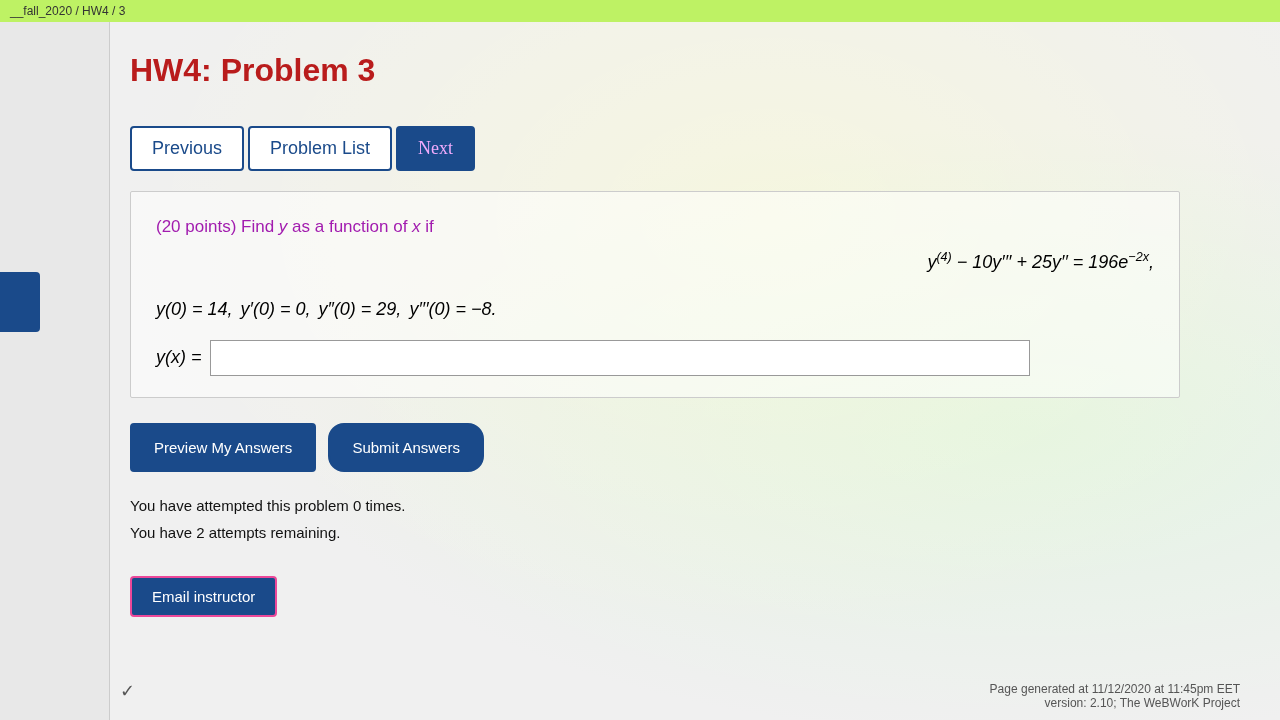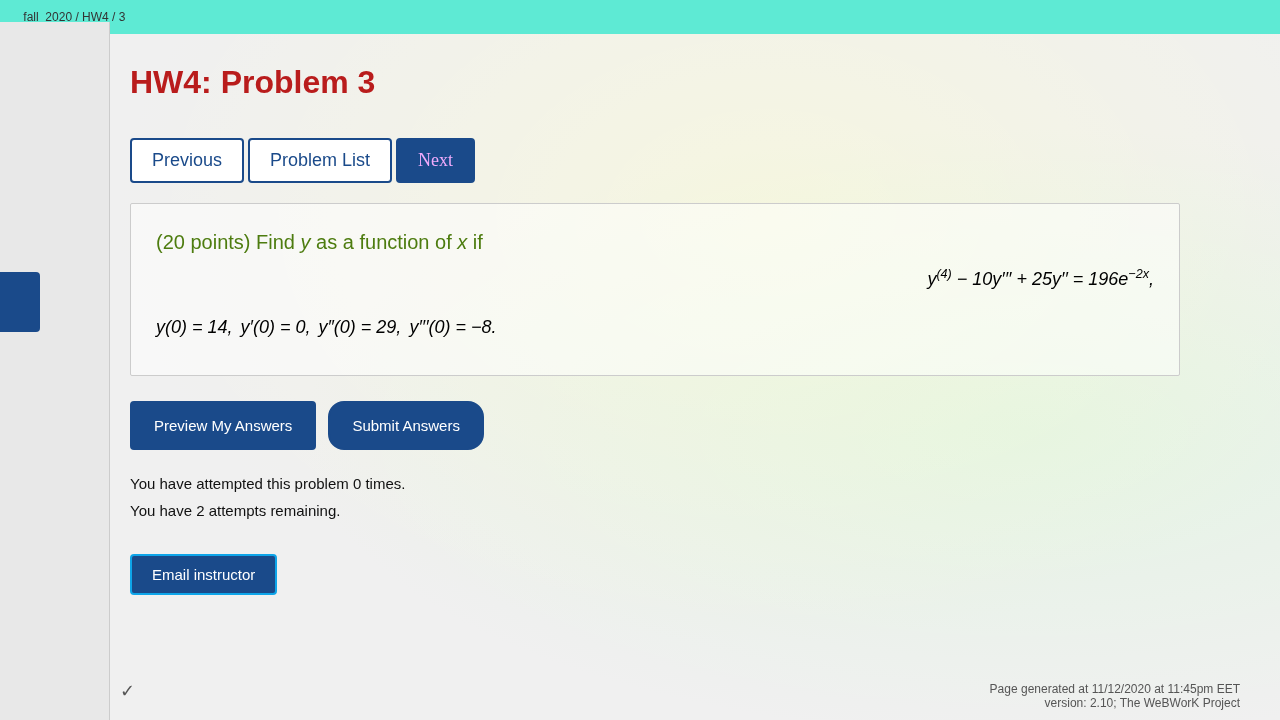--- a/index.html
+++ b/index.html
@@ -14,22 +14,22 @@
       background-image: 
         radial-gradient(ellipse at 60% 30%, rgba(255,255,200,0.4) 0%, transparent 60%),
         radial-gradient(ellipse at 80% 60%, rgba(200,255,200,0.3) 0%, transparent 50%);
       min-height: 720px;
       width: 1280px;
       overflow: hidden;
       position: relative;
     }
 
     .top-bar {
-      background-color: #5eead4;
-      height: 34px;
+      background-color: #bef264;
+      height: 22px;
       display: flex;
       align-items: center;
       padding: 0 10px;
       font-size: 12px;
       color: #333;
     }
 
     .left-sidebar {
       position: absolute;
       left: 0;
@@ -90,22 +90,22 @@
     .problem-box {
       border: 1px solid #ccc;
       background: rgba(255,255,255,0.5);
       padding: 20px 25px;
       margin-bottom: 25px;
       border-radius: 2px;
       max-width: 1050px;
     }
 
     .problem-text {
-      font-size: 20px;
-      color: #4d7c0f;
+      font-size: 17px;
+      color: #a21caf;
       line-height: 1.8;
     }
 
     .math-display {
       font-size: 18px;
       font-style: italic;
       line-height: 2.2;
     }
 
     .ode-main {
@@ -179,21 +179,21 @@
       color: #111;
       line-height: 1.8;
       margin-bottom: 30px;
     }
 
     .btn-email {
       padding: 10px 20px;
       font-size: 15px;
       font-weight: normal;
       cursor: pointer;
-      border: 2px solid #0ea5e9;
+      border: 2px solid #ec4899;
       border-radius: 4px;
       background-color: #1a4a8a;
       color: #fff;
     }
 
     .footer {
       position: absolute;
       bottom: 10px;
       right: 40px;
       font-size: 12px;
@@ -242,20 +242,24 @@
       </div>
     </div>
 
     <div class="ode-ic">
       <span class="math-display"><em>y</em>(0) = 14,</span>
       <span class="math-display"><em>y</em>′(0) = 0,</span>
       <span class="math-display"><em>y</em>″(0) = 29,</span>
       <span class="math-display"><em>y</em>′′′(0) = −8.</span>
     </div>
 
+    <div class="answer-row">
+      <span class="math-display"><em>y</em>(<em>x</em>) =</span>
+      <input type="text" class="answer-input" placeholder="" style="">
+    </div>
   </div>
 
   <div class="action-buttons">
     <button class="btn-preview">Preview My Answers</button>
     <button class="btn-submit">Submit Answers</button>
   </div>
 
   <div class="attempt-info">
     <div>You have attempted this problem 0 times.</div>
     <div>You have 2 attempts remaining.</div>

